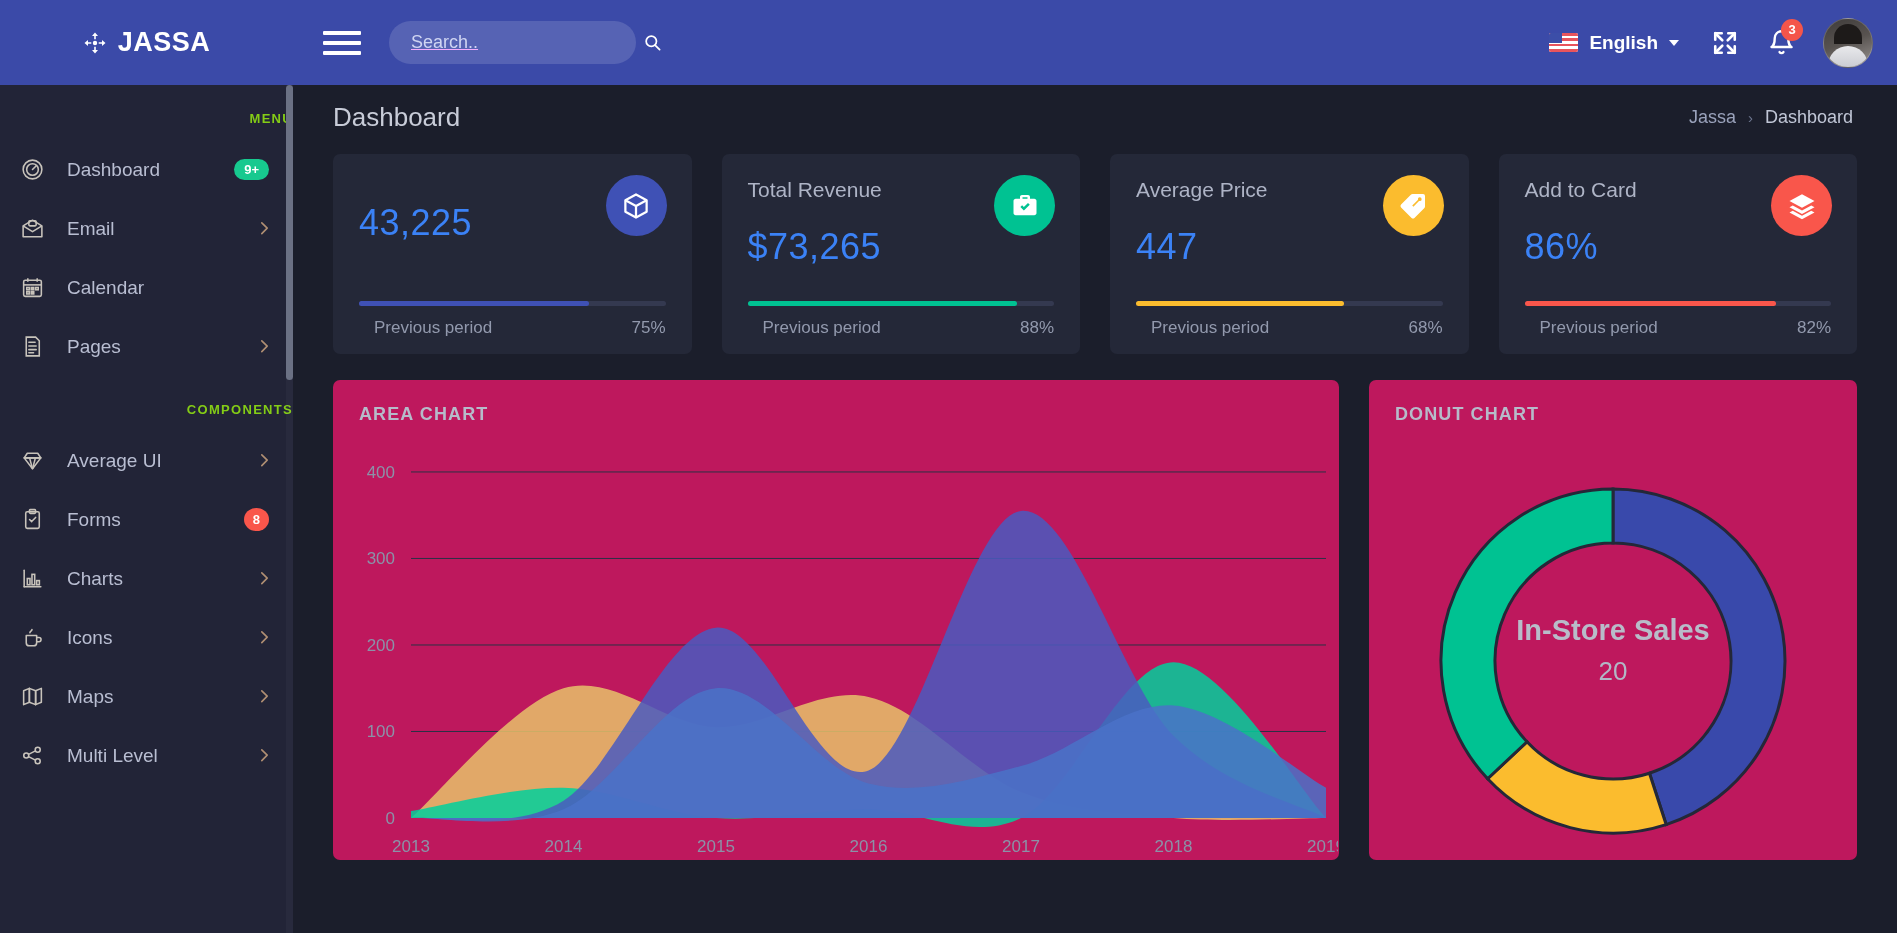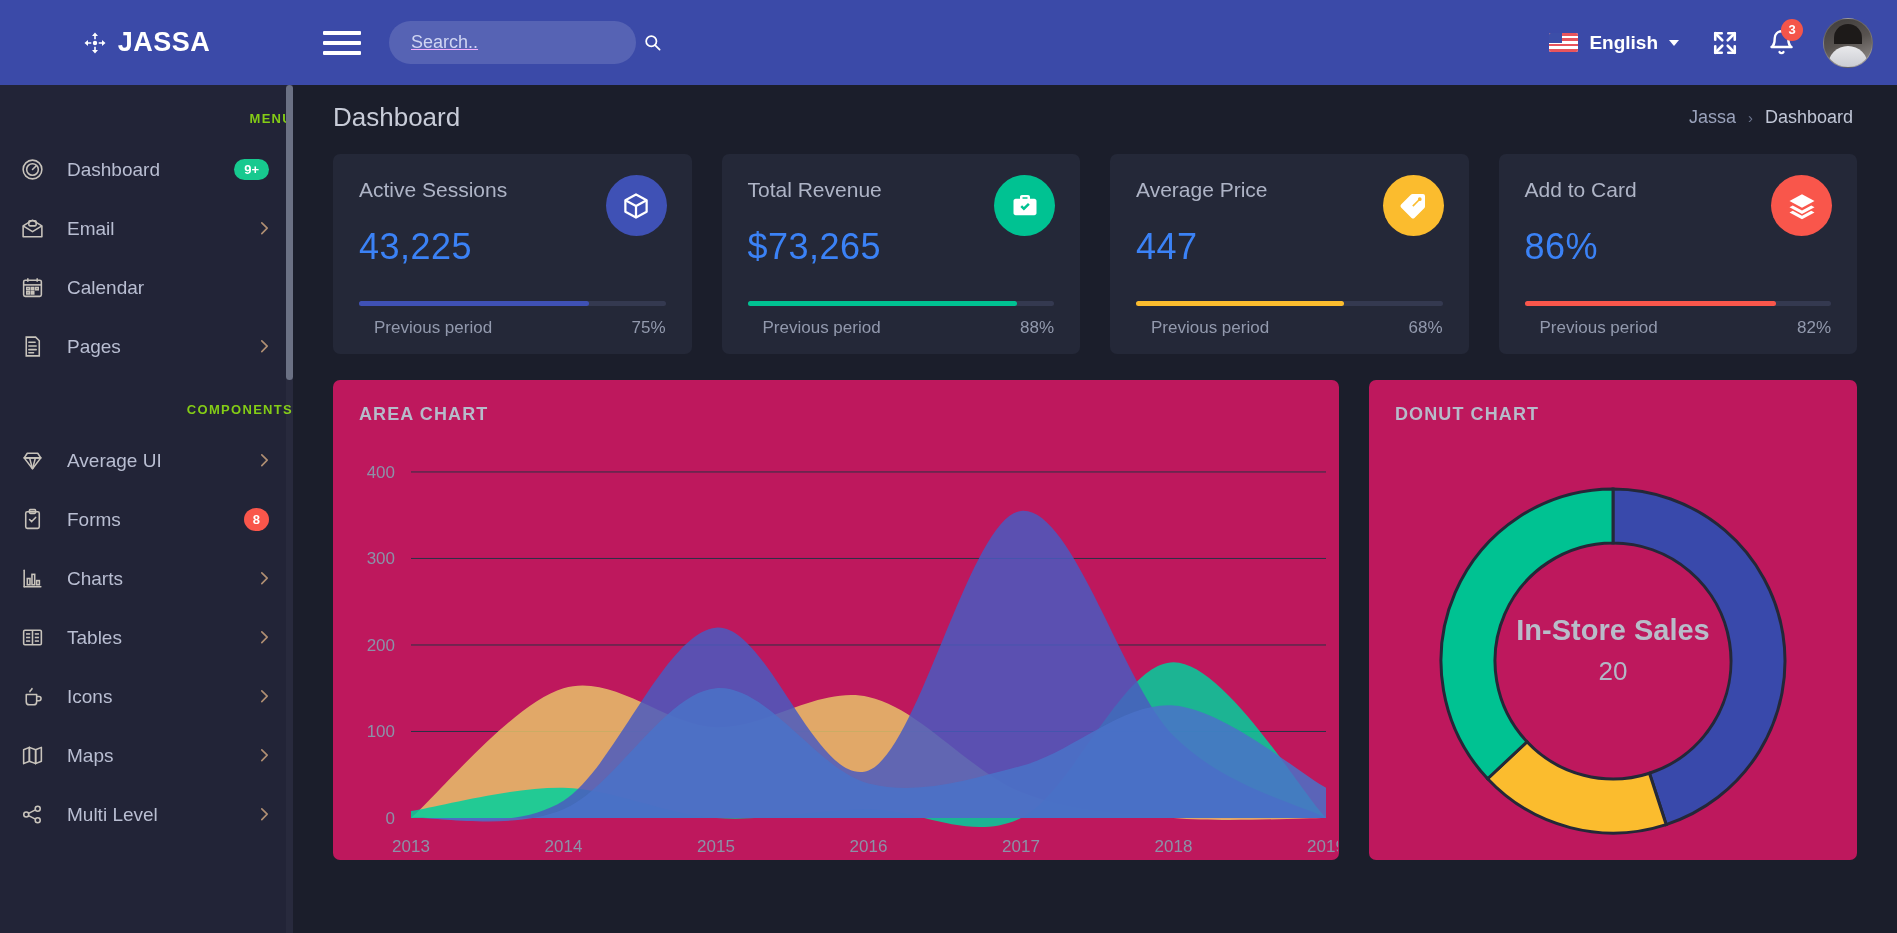--- a/index.html
+++ b/index.html
@@ -337,40 +337,20 @@
         </svg>
       </span>
       <span class="nav-label">Charts</span>
       <span class="nav-arrow">
         <svg viewBox="0 0 10 16" fill="none" stroke="currentColor" stroke-width="1.8" stroke-linecap="round" stroke-linejoin="round">
             <polyline points="2,2 8,8 2,14"></polyline>
           </svg>
       </span>
     </div>
 
-    <div class="nav-item">
-      <span class="nav-icon">
-        <svg viewBox="0 0 24 24" fill="none" stroke="currentColor" stroke-width="1.5" stroke-linejoin="round">
-          <rect x="3.5" y="5" width="17" height="14" rx="1.2"></rect>
-            <line x1="12" y1="5" x2="12" y2="19"></line>
-          <line x1="5.8" y1="8.6" x2="9.8" y2="8.6"></line>
-            <line x1="5.8" y1="12" x2="9.8" y2="12"></line>
-            <line x1="5.8" y1="15.4" x2="9.8" y2="15.4"></line>
-          <line x1="14.2" y1="8.6" x2="18.2" y2="8.6"></line>
-            <line x1="14.2" y1="12" x2="18.2" y2="12"></line>
-            <line x1="14.2" y1="15.4" x2="18.2" y2="15.4"></line>
-        </svg>
-      </span>
-      <span class="nav-label">Tables</span>
-      <span class="nav-arrow">
-        <svg viewBox="0 0 10 16" fill="none" stroke="currentColor" stroke-width="1.8" stroke-linecap="round" stroke-linejoin="round">
-            <polyline points="2,2 8,8 2,14"></polyline>
-          </svg>
-      </span>
-    </div>
 
     <div class="nav-item">
       <span class="nav-icon">
         <svg viewBox="0 0 24 24" fill="none" stroke="currentColor" stroke-width="1.5" stroke-linecap="round" stroke-linejoin="round">
           <path d="M6 10h10v7a3 3 0 0 1-3 3H9a3 3 0 0 1-3-3z"></path>
             <path d="M16 12h2.2a2 2 0 1 1 0 4H16"></path>
           <path d="M9.5 7.5c0-1.6 2-1.6 2-3.2"></path>
         </svg>
       </span>
       <span class="nav-label">Icons</span>
@@ -428,21 +408,20 @@
     <div class="crumbs">
       <span class="crumb-link">Jassa</span>
       <span class="crumb-sep">›</span>
       <span class="crumb-cur">Dashboard</span>
     </div>
   </div>
 
   <div class="cards">
 
     <div class="card">
-      <div class="card-title">Active Sessions</div>
       <div class="card-value">43,225</div>
       <div class="card-icon" id="ic0" style="background: rgb(63, 81, 181);">
         <svg viewBox="0 0 24 24" fill="none" stroke="currentColor" stroke-width="1.8" stroke-linejoin="round">
           <path d="M12 2.8 20.5 7.4v9.2L12 21.2 3.5 16.6V7.4z"></path>
             <path d="M3.5 7.4 12 12l8.5-4.6"></path>
             <line x1="12" y1="12" x2="12" y2="21.2"></line>
         </svg>
       </div>
       <div class="bar-track">
         <div class="bar-fill" id="bar0" style="background: rgb(63, 81, 181); width: 75%;"></div>

